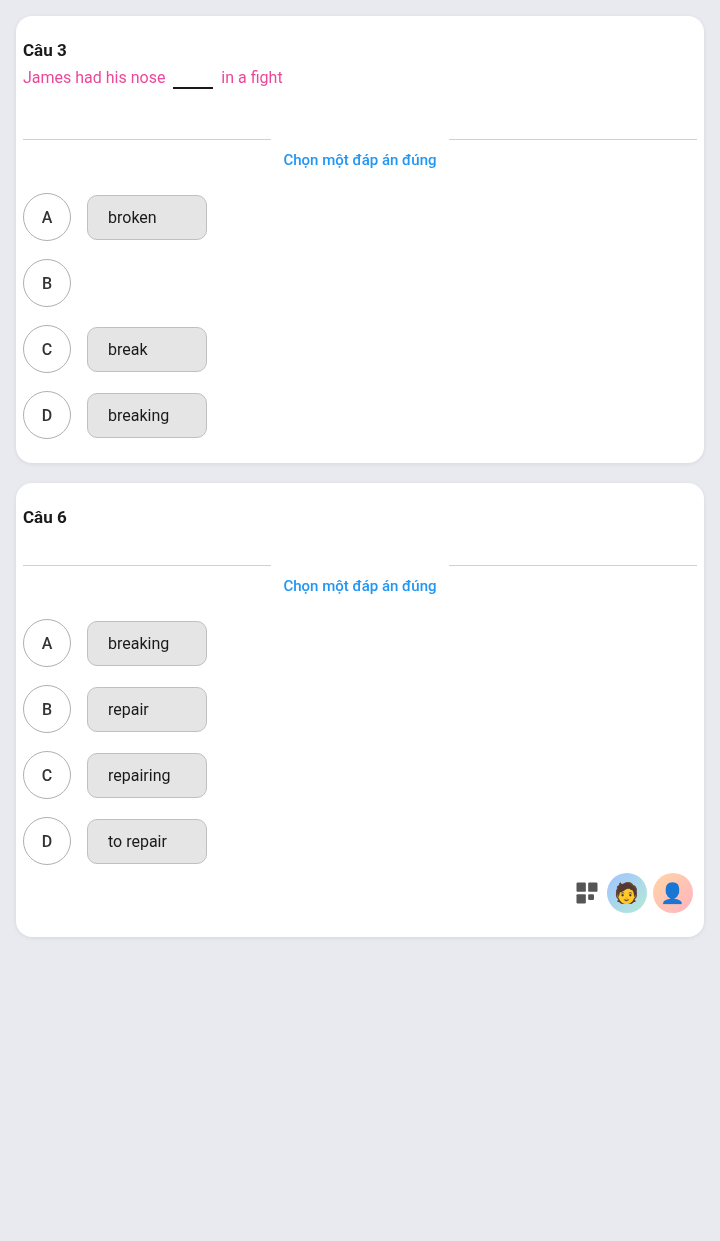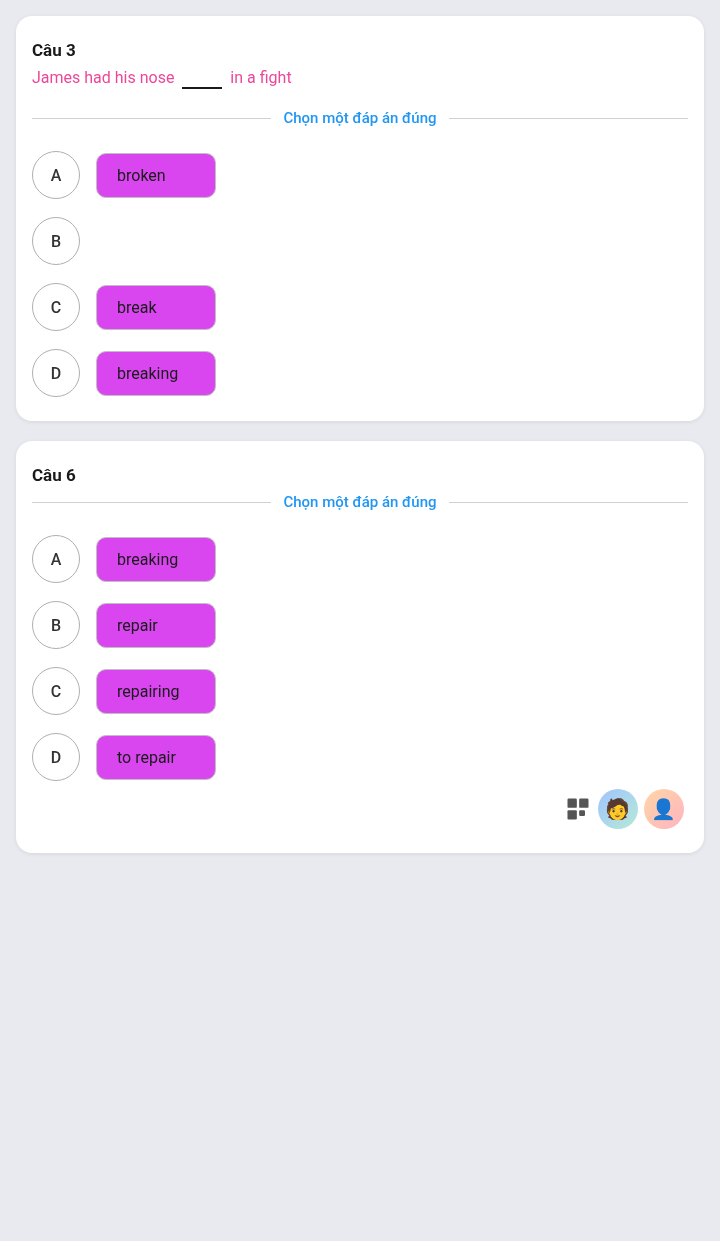--- a/index.html
+++ b/index.html
@@ -15,21 +15,21 @@
       min-height: 1241px;
       padding: 16px;
       display: flex;
       flex-direction: column;
       gap: 20px;
     }
 
     .question-card {
       background: #ffffff;
       border-radius: 16px;
-      padding: 24px 16px;
+      padding: 24px 7px;
       box-shadow: 0 1px 4px rgba(0,0,0,0.08);
     }
 
     .question-number {
       font-weight: 700;
       font-size: 17px;
       color: #1a1a1a;
       margin-bottom: 8px;
     }
 
@@ -56,20 +56,21 @@
       flex: 1;
       height: 1px;
       background: #d0d0d0;
     }
 
     .divider-text {
       color: #2196f3;
       font-size: 15px;
       font-weight: 500;
       padding: 0 12px;
+      margin-top: 42px;
     }
 
     .options-list {
       display: flex;
       flex-direction: column;
       gap: 18px;
     }
 
     .option-row {
       display: flex;
@@ -92,21 +93,21 @@
       background: #fff;
       flex-shrink: 0;
     }
 
     .option-box {
       border: 1.5px solid #c0c0c0;
       border-radius: 10px;
       padding: 12px 20px;
       font-size: 16px;
       color: #1a1a1a;
-      background: #d946ef;
+      background: #e5e5e5;
       min-width: 120px;
     }
 
     .avatar-circle {
       width: 40px;
       height: 40px;
       border-radius: 50%;
       background: #ccc;
       overflow: hidden;
       display: flex;

